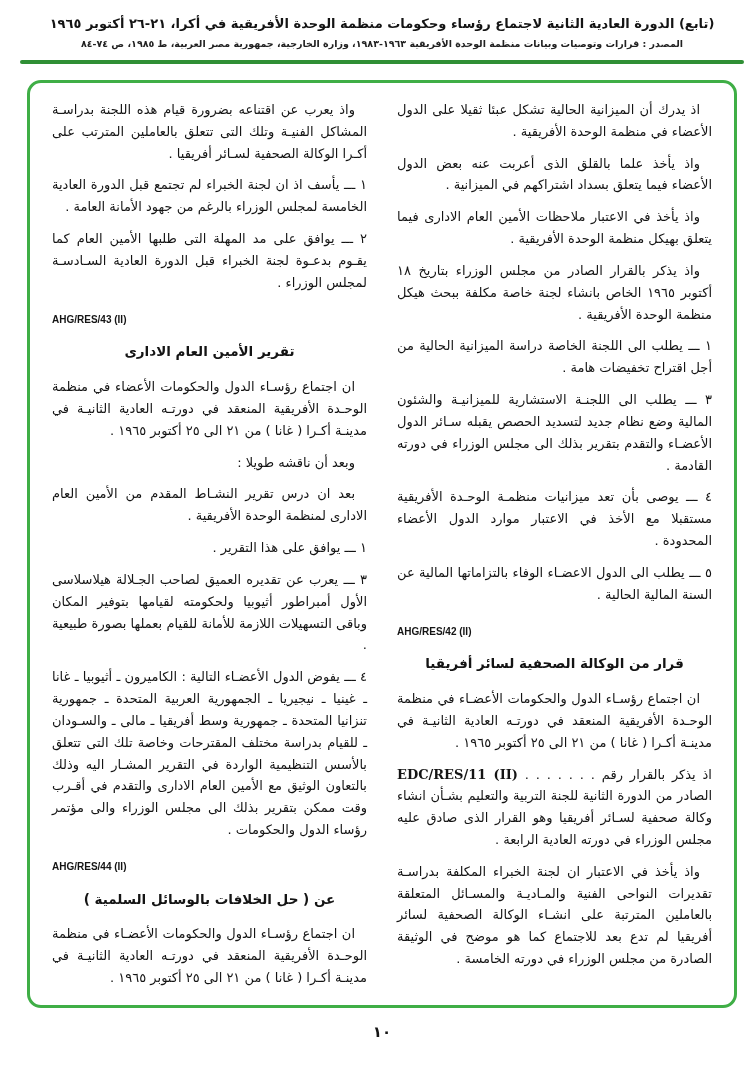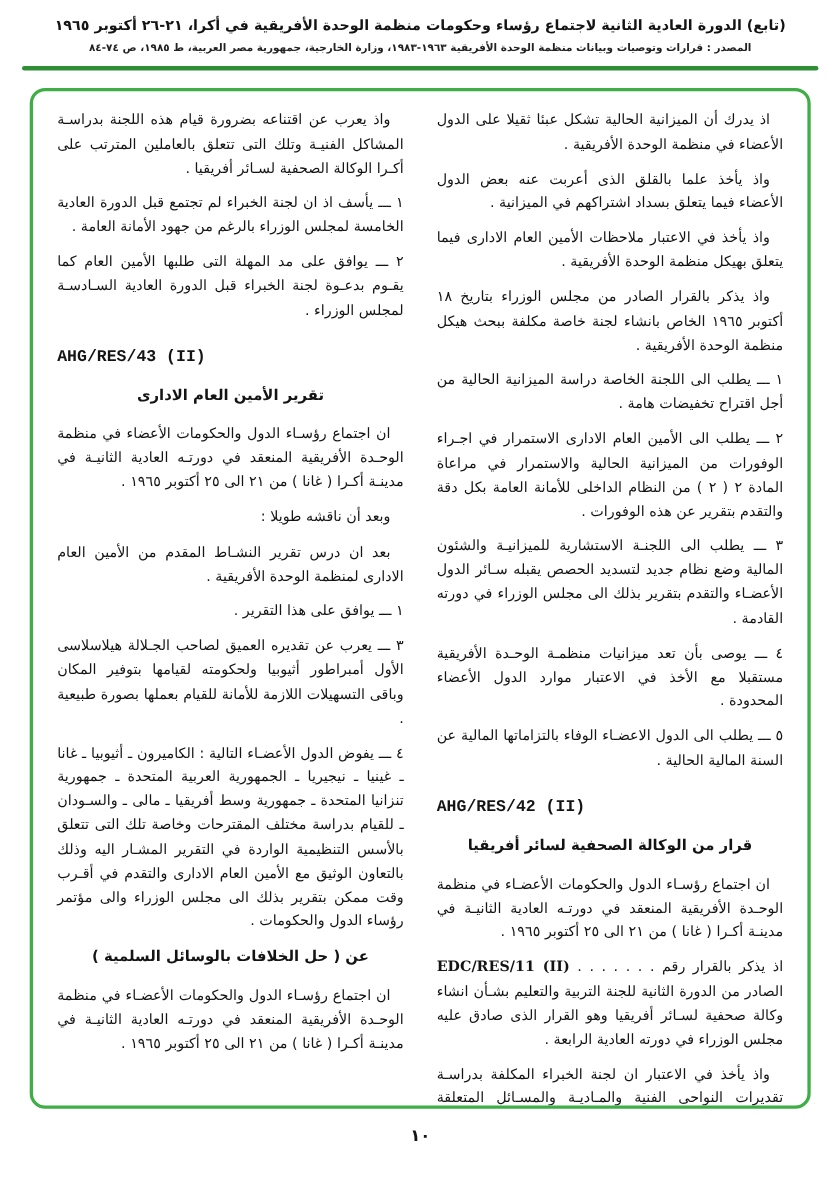--- a/index.html
+++ b/index.html
@@ -46,22 +46,22 @@
   .blk{
     font-size:13px;line-height:1.68;
     text-align:justify;
     margin:0 0 10px 0;
     color:var(--ink);
   }
   .blk-para{text-indent:12px;}
   .blk-num{text-indent:0;}
   .blk-code{
     direction:ltr;text-align:left;
-    font-family:Liberation Mono, monospace;
-    font-weight:bold;font-size:15px;
+    font-family:Liberation Sans, sans-serif;
+    font-weight:bold;font-size:10px;
     margin:18px 0 12px 0;
     text-indent:0;
   }
   .blk-title{
     text-align:center;font-weight:bold;font-size:13.5px;
     margin:6px 0 13px 0;text-indent:0;
   }
   .rescode{
     font-family:"DejaVu Serif", serif;
     font-weight:bold;
@@ -89,21 +89,20 @@
   <div class="header-rule"></div>
 
   <main class="content-box">
     <div class="columns">
       <section class="col col-right" id="col-right">
           <div class="blk blk-para">اذ يدرك أن الميزانية الحالية تشكل عبئا ثقيلا على الدول الأعضاء في منظمة الوحدة الأفريقية .</div>
           <div class="blk blk-para">واذ يأخذ علما بالقلق الذى أعربت عنه بعض الدول الأعضاء فيما يتعلق بسداد اشتراكهم في الميزانية .</div>
           <div class="blk blk-para">واذ يأخذ في الاعتبار ملاحظات الأمين العام الادارى فيما يتعلق بهيكل منظمة الوحدة الأفريقية .</div>
           <div class="blk blk-para">واذ يذكر بالقرار الصادر من مجلس الوزراء بتاريخ ١٨ أكتوبر ١٩٦٥ الخاص بانشاء لجنة خاصة مكلفة ببحث هيكل منظمة الوحدة الأفريقية .</div>
           <div class="blk blk-num">١ ـــ يطلب الى اللجنة الخاصة دراسة الميزانية الحالية من أجل اقتراح تخفيضات هامة .</div>
-          <div class="blk blk-num">٢ ـــ يطلب الى الأمين العام الادارى الاستمرار في اجـراء الوفورات من الميزانية الحالية والاستمرار في مراعاة المادة ٢ ( ٢ ) من النظام الداخلى للأمانة العامة بكل دقة والتقدم بتقرير عن هذه الوفورات .</div>
           <div class="blk blk-num">٣ ـــ يطلب الى اللجنـة الاستشارية للميزانيـة والشئون المالية وضع نظام جديد لتسديد الحصص يقبله سـائر الدول الأعضـاء والتقدم بتقرير بذلك الى مجلس الوزراء في دورته القادمة .</div>
           <div class="blk blk-num">٤ ـــ يوصى بأن تعد ميزانيات منظمـة الوحـدة الأفريقية مستقبلا مع الأخذ في الاعتبار موارد الدول الأعضاء المحدودة .</div>
           <div class="blk blk-num">٥ ـــ يطلب الى الدول الاعضـاء الوفاء بالتزاماتها المالية عن السنة المالية الحالية .</div>
           <div class="blk blk-code">AHG/RES/42 (II)</div>
           <div class="blk blk-title">قرار من الوكالة الصحفية لسائر أفريقيا</div>
           <div class="blk blk-para">ان اجتماع رؤسـاء الدول والحكومات الأعضـاء في منظمة الوحـدة الأفريقية المنعقد في دورتـه العادية الثانيـة في مدينـة أكـرا ( غانا ) من ٢١ الى ٢٥ أكتوبر ١٩٦٥ .</div>
           <div class="blk blk-codepara">اذ يذكر بالقرار رقم . . . . . . . <span class="rescode">EDC/RES/11 (II)</span> الصادر من الدورة الثانية للجنة التربية والتعليم بشـأن انشاء وكالة صحفية لسـائر أفريقيا وهو القرار الذى صادق عليه مجلس الوزراء في دورته العادية الرابعة .</div>
           <div class="blk blk-para">واذ يأخذ في الاعتبار ان لجنة الخبراء المكلفة بدراسـة تقديرات النواحى الفنية والمـاديـة والمسـائل المتعلقة بالعاملين المترتبة على انشـاء الوكالة الصحفية لسائر أفريقيا لم تدع بعد للاجتماع كما هو موضح في الوثيقة الصادرة من مجلس الوزراء في دورته الخامسة .</div>
         </section>
       <section class="col col-left" id="col-left">
@@ -111,20 +110,21 @@
           <div class="blk blk-num">١ ـــ يأسف اذ ان لجنة الخبراء لم تجتمع قبل الدورة العادية الخامسة لمجلس الوزراء بالرغم من جهود الأمانة العامة .</div>
           <div class="blk blk-num">٢ ـــ يوافق على مد المهلة التى طلبها الأمين العام كما يقـوم بدعـوة لجنة الخبراء قبل الدورة العادية السـادسـة لمجلس الوزراء .</div>
           <div class="blk blk-code">AHG/RES/43 (II)</div>
           <div class="blk blk-title">تقرير الأمين العام الادارى</div>
           <div class="blk blk-para">ان اجتماع رؤسـاء الدول والحكومات الأعضاء في منظمة الوحـدة الأفريقية المنعقد في دورتـه العادية الثانيـة في مدينـة أكـرا ( غانا ) من ٢١ الى ٢٥ أكتوبر ١٩٦٥ .</div>
           <div class="blk blk-para">وبعد أن ناقشه طويلا :</div>
           <div class="blk blk-para">بعد ان درس تقرير النشـاط المقدم من الأمين العام الادارى لمنظمة الوحدة الأفريقية .</div>
           <div class="blk blk-num">١ ـــ يوافق على هذا التقرير .</div>
           <div class="blk blk-num">٣ ـــ يعرب عن تقديره العميق لصاحب الجـلالة هيلاسلاسى الأول أمبراطور أثيوبيا ولحكومته لقيامها بتوفير المكان وباقى التسهيلات اللازمة للأمانة للقيام بعملها بصورة طبيعية .</div>
           <div class="blk blk-num">٤ ـــ يفوض الدول الأعضـاء التالية : الكاميرون ـ أثيوبيا ـ غانا ـ غينيا ـ نيجيريا ـ الجمهورية العربية المتحدة ـ جمهورية تنزانيا المتحدة ـ جمهورية وسط أفريقيا ـ مالى ـ والسـودان ـ للقيام بدراسة مختلف المقترحات وخاصة تلك التى تتعلق بالأسس التنظيمية الواردة في التقرير المشـار اليه وذلك بالتعاون الوثيق مع الأمين العام الادارى والتقدم في أقـرب وقت ممكن بتقرير بذلك الى مجلس الوزراء والى مؤتمر رؤساء الدول والحكومات .</div>
+          <div class="blk blk-code">AHG/RES/44 (II)</div>
           <div class="blk blk-title">عن ( حل الخلافات بالوسائل السلمية )</div>
           <div class="blk blk-para">ان اجتماع رؤسـاء الدول والحكومات الأعضـاء في منظمة الوحـدة الأفريقية المنعقد في دورتـه العادية الثانيـة في مدينـة أكـرا ( غانا ) من ٢١ الى ٢٥ أكتوبر ١٩٦٥ .</div>
         </section>
     </div>
   </main>
 
   <footer class="page-footer">
     <span class="page-number">١٠</span>
   </footer>
 

